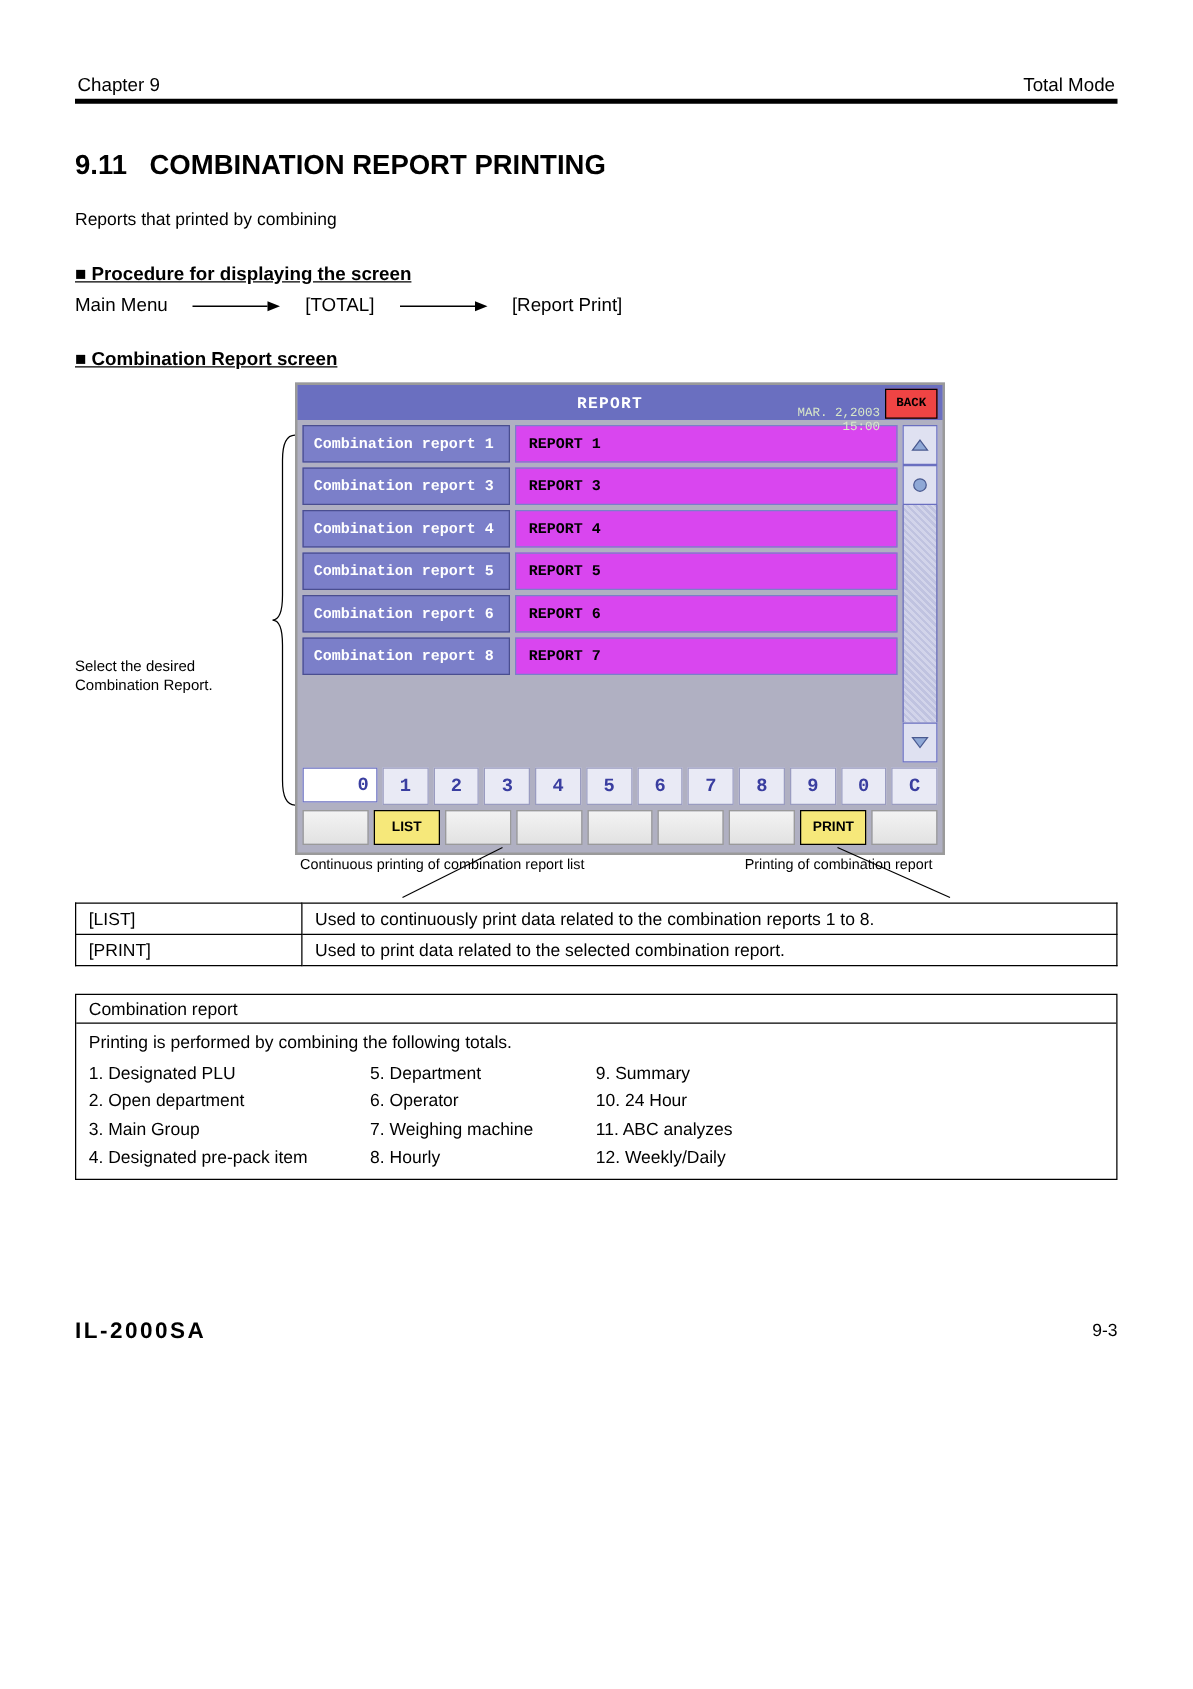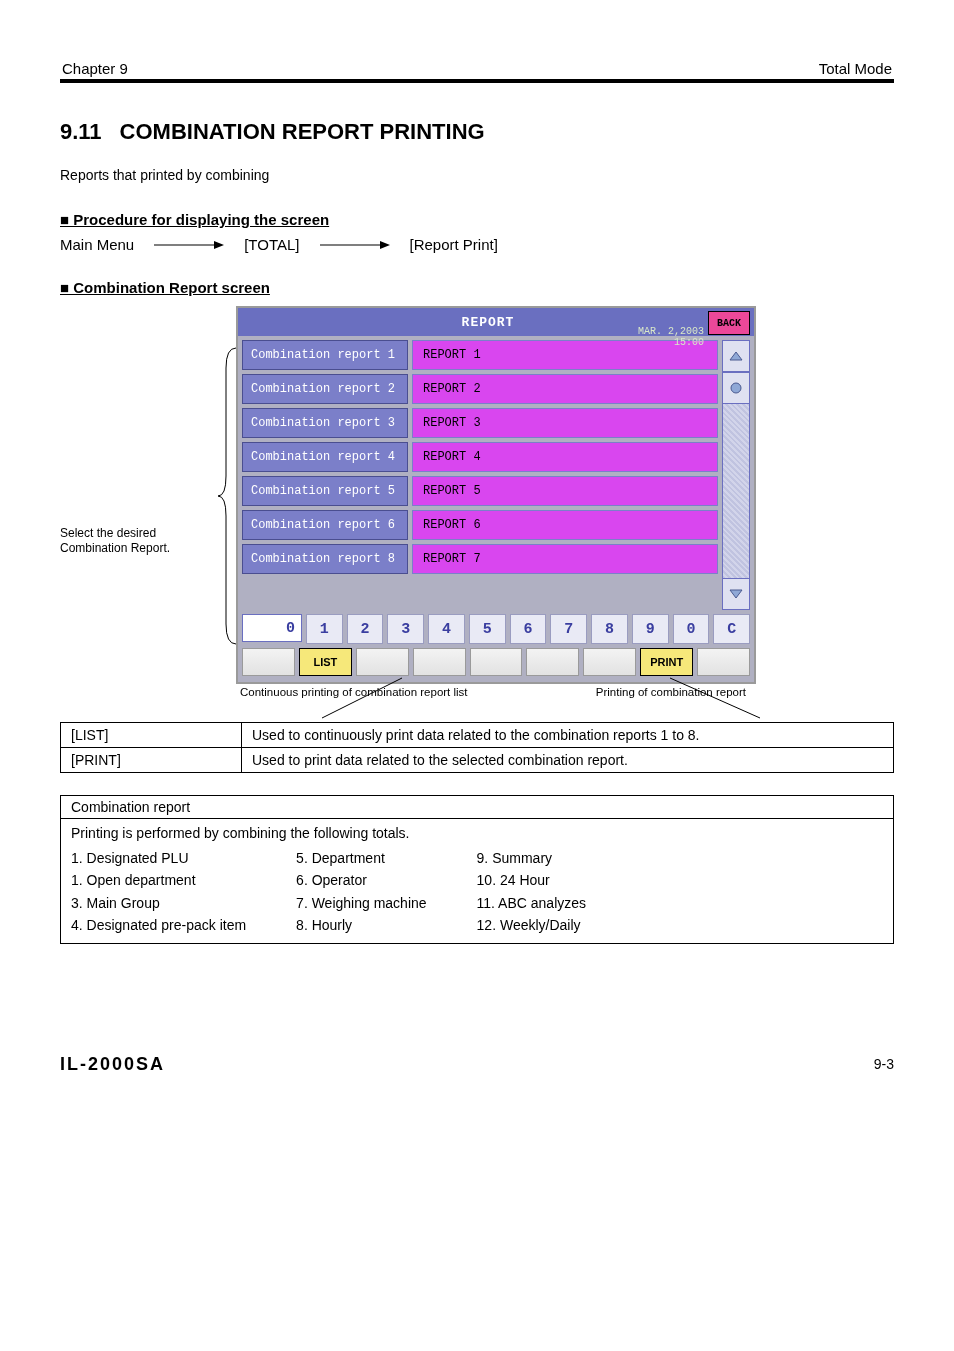--- a/index.html
+++ b/index.html
@@ -136,40 +136,41 @@
     text-align: right;
     font-family: "Courier New", monospace;
     margin-top: 30px;
   }
   .shot-back {
     position: absolute;
     right: 4px;
     top: 3px;
     width: 40px;
     height: 22px;
-    background: #ec4899;
+    background: #ef4444;
     border: 1px solid #000;
     color: #000;
     font-size: 10px;
     font-weight: bold;
     display: flex;
     align-items: center;
     justify-content: center;
   }
   .shot-body {
     display: flex;
     align-items: flex-start;
     gap: 4px;
     padding: 4px 4px 0 4px;
   }
   .shot-list {
     flex: 1;
     display: flex;
     flex-direction: column;
     gap: 4px;
+    font-weight: bold;
   }
   .shot-row {
     display: flex;
     gap: 4px;
     height: 30px;
   }
   .shot-row-left {
     width: 166px;
     background: #7b7fc9;
     border: 1px solid #4a4e90;
@@ -404,24 +405,20 @@
           <div>15:00</div>
         </div>
         <div class="shot-back">BACK</div>
       </div>
 
       <div class="shot-body">
         <div class="shot-list" id="shot-list">
             <div class="shot-row">
               <div class="shot-row-left">Combination report 1</div>
               <div class="shot-row-right">REPORT 1</div>
-            </div>
-            <div class="shot-row">
-              <div class="shot-row-left">Combination report 2</div>
-              <div class="shot-row-right">REPORT 2</div>
             </div>
             <div class="shot-row">
               <div class="shot-row-left">Combination report 3</div>
               <div class="shot-row-right">REPORT 3</div>
             </div>
             <div class="shot-row">
               <div class="shot-row-left">Combination report 4</div>
               <div class="shot-row-right">REPORT 4</div>
             </div>
             <div class="shot-row">
@@ -518,21 +515,21 @@
       </tbody>
   </table>
 
   <div class="combo-frame">
     <div class="combo-head">Combination report</div>
     <div class="combo-body">
       <div>Printing is performed by combining the following totals.</div>
       <div class="combo-cols" id="combo-cols">
           <div>
             <div>1. Designated PLU</div>
-            <div>1. Open department</div>
+            <div>2. Open department</div>
             <div>3. Main Group</div>
             <div>4. Designated pre-pack item</div>
           </div>
           <div>
             <div>5. Department</div>
             <div>6. Operator</div>
             <div>7. Weighing machine</div>
             <div>8. Hourly</div>
           </div>
           <div>

